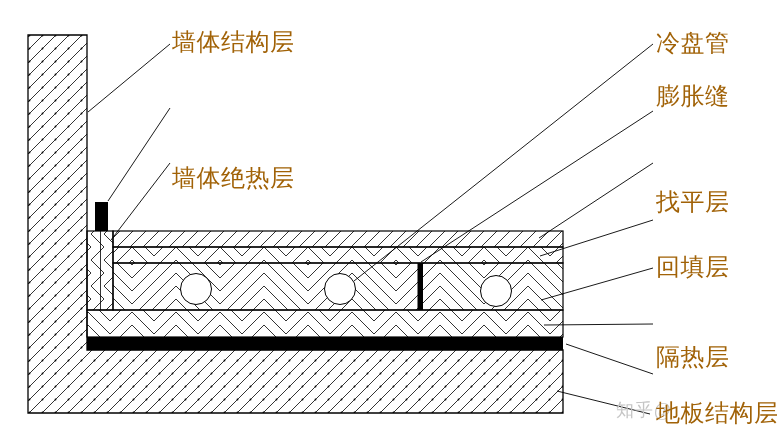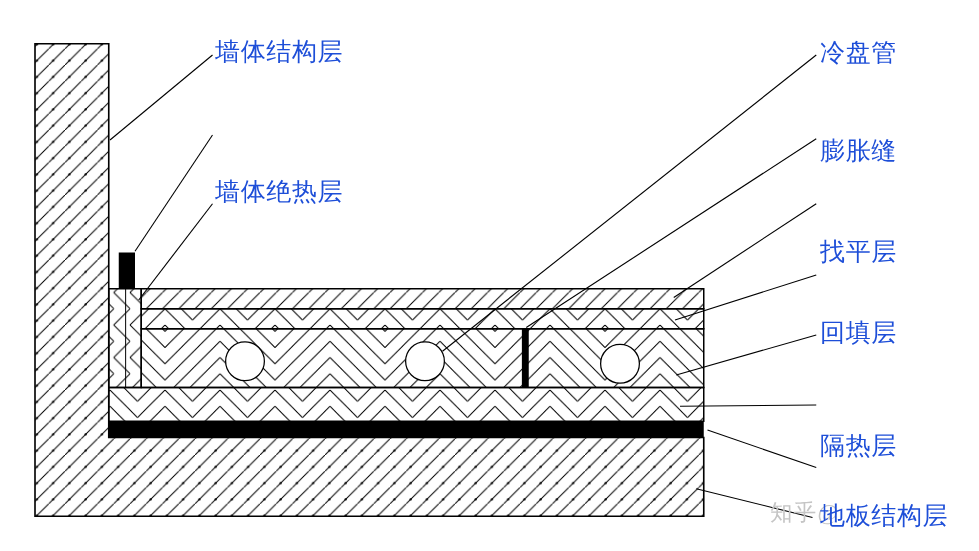--- a/index.html
+++ b/index.html
@@ -6,23 +6,23 @@
   #stage{
     position:relative;
     width:783px;height:441px;
     background:#ffffff;
     overflow:hidden;
     font-family:"Liberation Serif","DejaVu Serif",serif;
   }
   #drawing{position:absolute;left:0;top:0;}
   .lbl{
     position:absolute;
-    font-size:20px;
+    font-size:24px;
     line-height:22px;
-    color:#1d4ed8;
+    color:#a16207;
     letter-spacing:0.5px;
     white-space:nowrap;
     z-index:3;
   }
   .lbl.left-col{left:172px;}
   .lbl.right-col{left:656px;}
   #watermark{
     position:absolute;
     left:616px;top:398px;
     font-size:18px;
@@ -123,22 +123,22 @@
       <line x1="653" y1="268" x2="541" y2="300"></line>
       <line x1="653" y1="324" x2="544" y2="325"></line>
       <line x1="653" y1="374" x2="566" y2="344"></line>
       <line x1="650" y1="414" x2="557" y2="391"></line>
     </g>
   </svg>
 
   <div id="watermark">知乎@</div>
 
   <div class="lbl left-col" style="top:31px">墙体结构层</div>
-  <div class="lbl left-col" style="top:143px">墙体绝热层</div>
+  <div class="lbl left-col" style="top:167px">墙体绝热层</div>
 
   <div class="lbl right-col" style="top:32px">冷盘管</div>
-  <div class="lbl right-col" style="top:110px">膨胀缝</div>
+  <div class="lbl right-col" style="top:85px">膨胀缝</div>
   <div class="lbl right-col" style="top:191px">找平层</div>
   <div class="lbl right-col" style="top:256px">回填层</div>
   <div class="lbl right-col" style="top:346px">隔热层</div>
   <div class="lbl right-col" style="top:402px">地板结构层</div>
 
 </div>
 
 </body></html>

